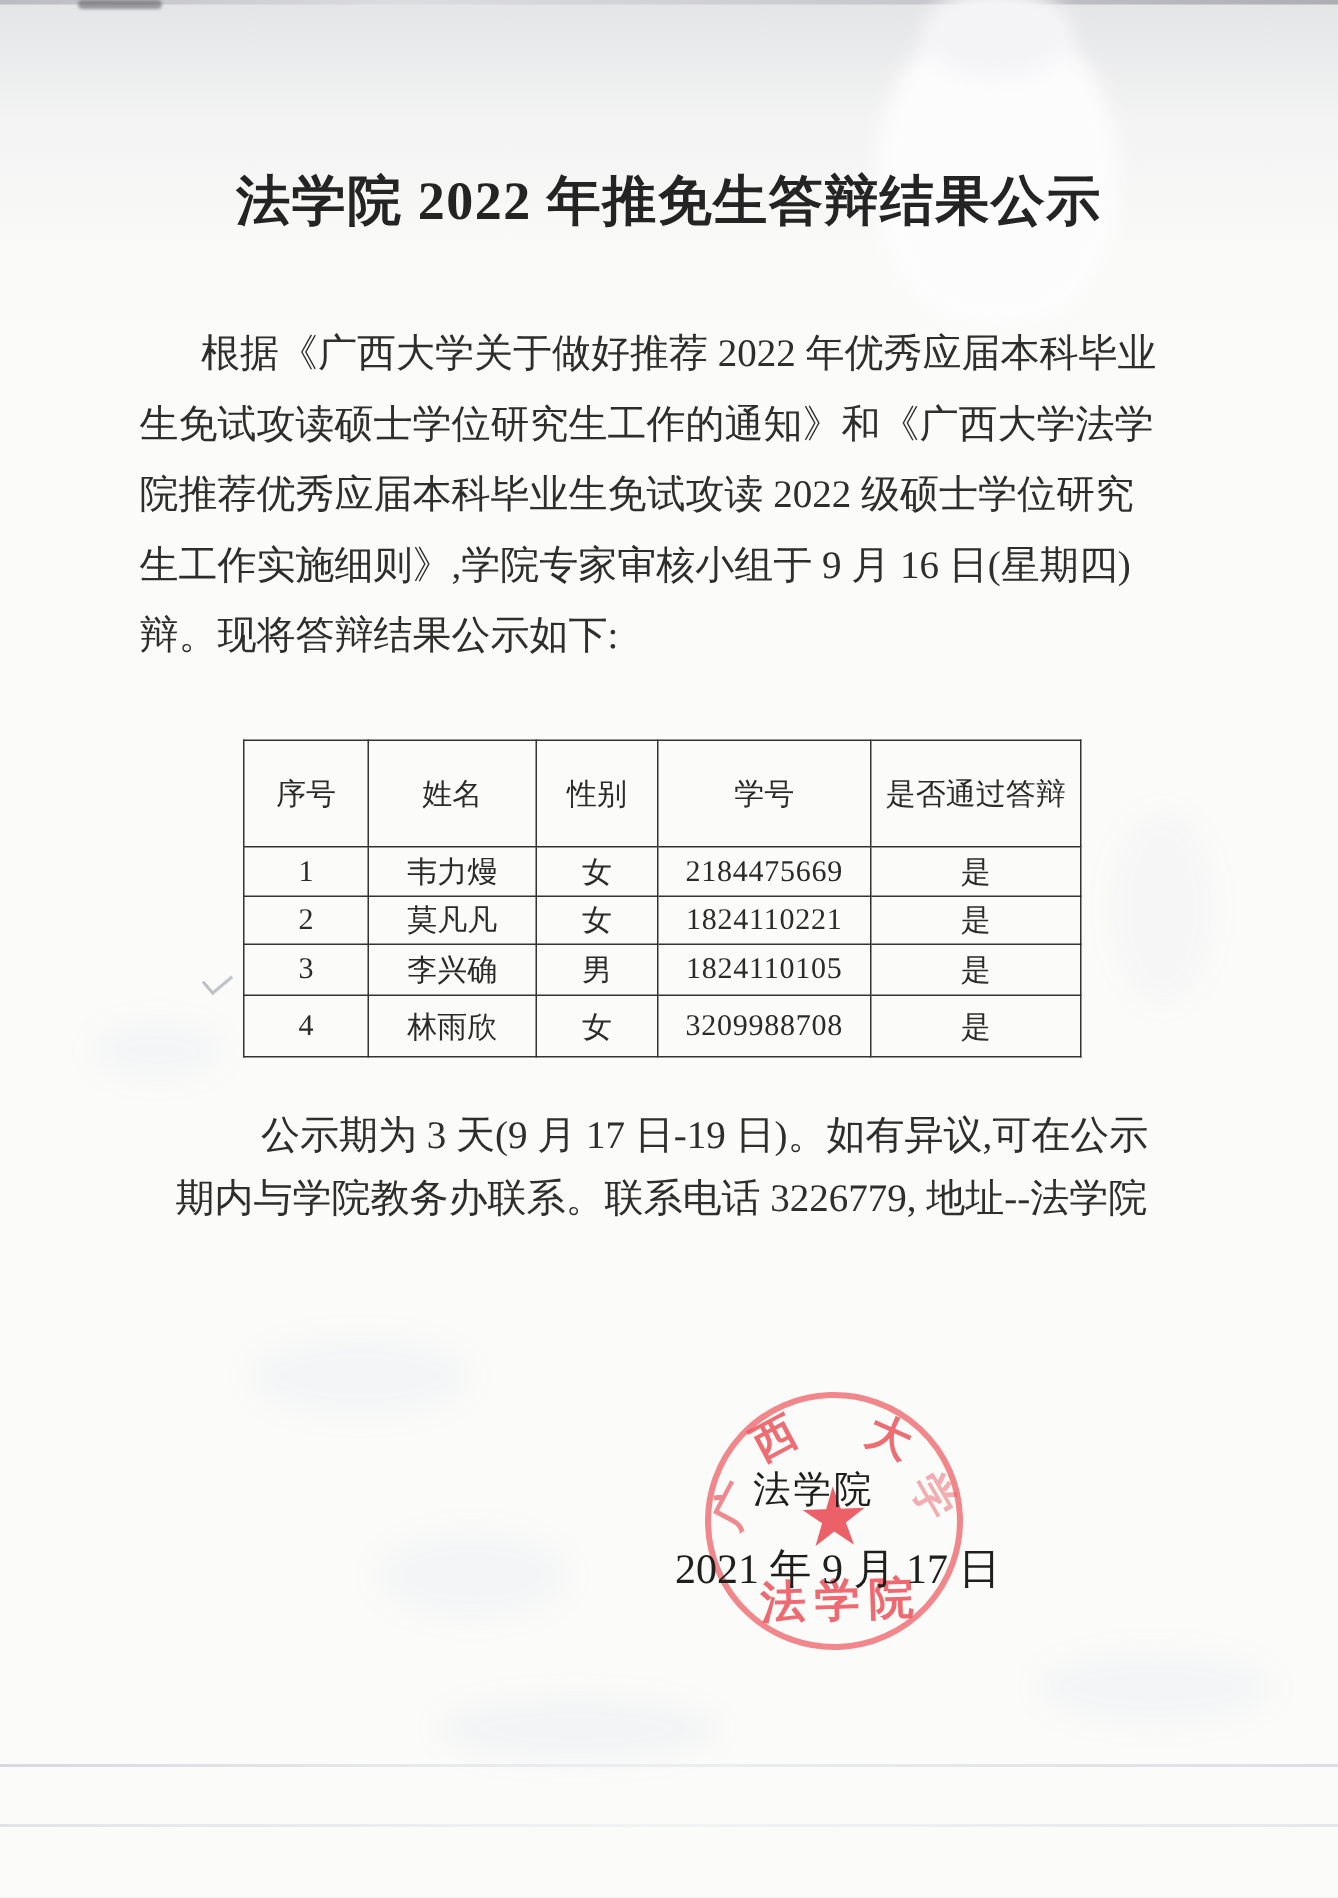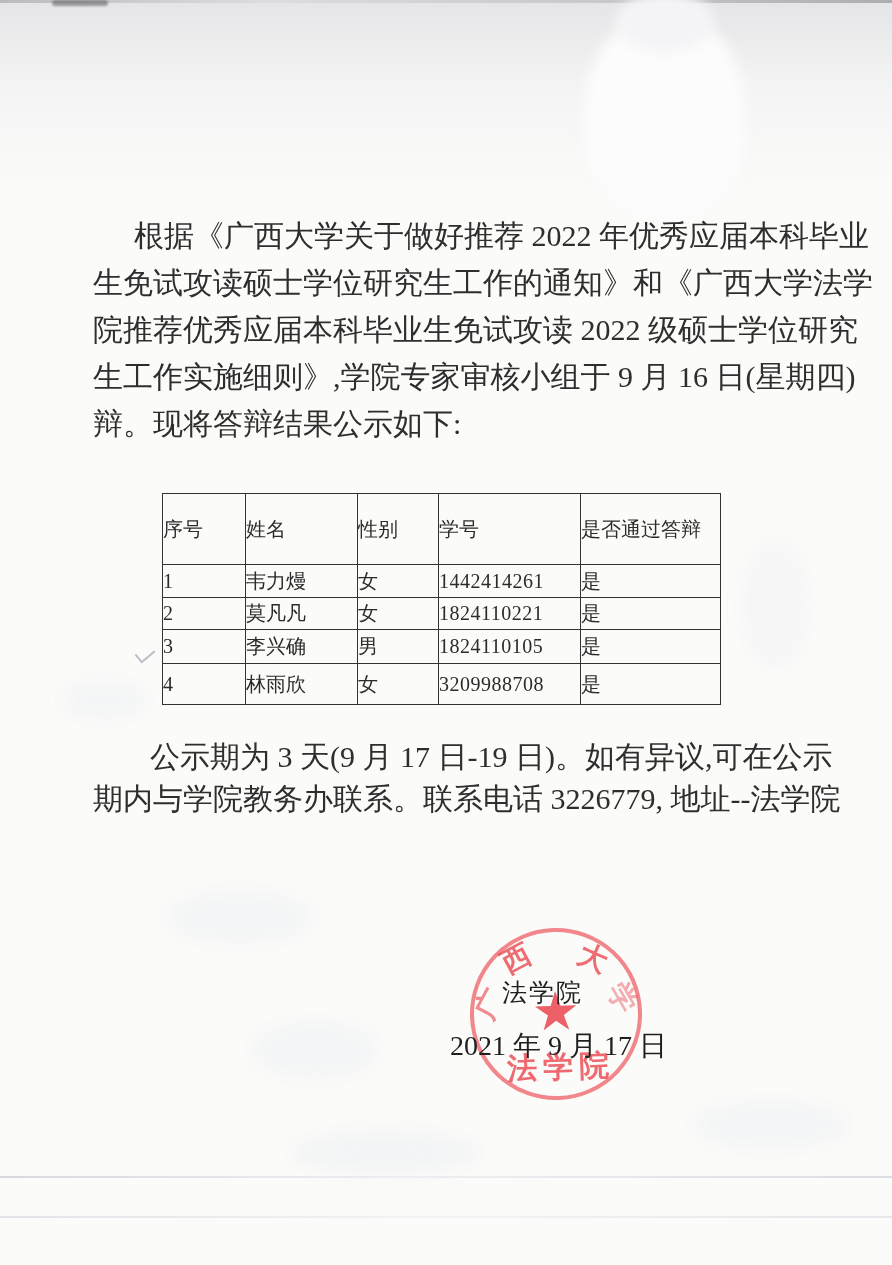--- a/index.html
+++ b/index.html
@@ -54,36 +54,36 @@
     position:absolute;left:136px;top:648px;width:16px;height:9px;
     border-left:2px solid rgba(110,118,135,0.45);border-bottom:2px solid rgba(110,118,135,0.45);
     transform:rotate(-40deg);filter:blur(0.5px);
   }
   
   .doc-title{
     position:absolute;left:0;top:110px;width:892px;
     text-align:center;font-size:36px;font-weight:bold;
     letter-spacing:1px;color:#242424;margin:0;
   }
-  .para{position:absolute;left:93px;width:715px;font-size:30px;color:#2e2e2e;}
+  .para{position:absolute;left:93px;width:715px;font-size:26px;color:#2e2e2e;}
   .para .line{height:47px;line-height:47px;white-space:nowrap;}
   .p1{top:212px;}
   .p1 .indent{padding-left:41px;}
-  .p2{top:736px;}
+  .p2{top:736px;margin-left:24px;}
   .p2 .line{height:42px;line-height:42px;}
   .p2 .indent{padding-left:57px;}
   
   .results-table{
     position:absolute;left:162px;top:493px;
     border-collapse:collapse;table-layout:fixed;
     width:558px;
   }
   .results-table th,.results-table td{
     border:1.5px solid #333333;
-    text-align:left;vertical-align:middle;
+    text-align:center;vertical-align:middle;
     font-weight:normal;color:#2b2b2b;
     padding:0;overflow:hidden;
   }
   .results-table th{height:70px;font-size:20px;}
   .results-table td{font-size:20px;}
   .row-h1 td{height:32px;}
   .row-h2 td{height:31px;}
   .row-h3 td{height:33px;}
   .row-h4 td{height:40px;}
   .cell-id{font-size:21px;letter-spacing:0.5px;}
@@ -121,20 +121,21 @@
   <div class="smudge sm1"></div>
   <div class="smudge sm2"></div>
   <div class="smudge sm3"></div>
   <div class="smudge sm4"></div>
   <div class="smudge sm5"></div>
   <div class="smudge sm6"></div>
   <div class="tick-mark"></div>
   <div class="fold-line-1"></div>
   <div class="fold-line-2"></div>
 
+  <h1 class="doc-title">法学院 2022 年推免生答辩结果公示</h1>
 
   <div class="para p1">
     <div class="line indent">根据《广西大学关于做好推荐 2022 年优秀应届本科毕业</div>
     <div class="line">生免试攻读硕士学位研究生工作的通知》和《广西大学法学</div>
     <div class="line">院推荐优秀应届本科毕业生免试攻读 2022 级硕士学位研究</div>
     <div class="line">生工作实施细则》,学院专家审核小组于 9 月 16 日(星期四)</div>
     <div class="line">辩。现将答辩结果公示如下:</div>
   </div>
 
   <table class="results-table">
@@ -152,21 +153,21 @@
         <th>性别</th>
         <th>学号</th>
         <th>是否通过答辩</th>
       </tr>
     </thead>
     <tbody>
       <tr class="row-h1">
         <td>1</td>
         <td>韦力熳</td>
         <td>女</td>
-        <td class="cell-id">1442414261</td>
+        <td class="cell-id">2184475669</td>
         <td>是</td>
       </tr>
       <tr class="row-h2">
         <td>2</td>
         <td>莫凡凡</td>
         <td>女</td>
         <td class="cell-id">1824110221</td>
         <td>是</td>
       </tr>
       <tr class="row-h3">

